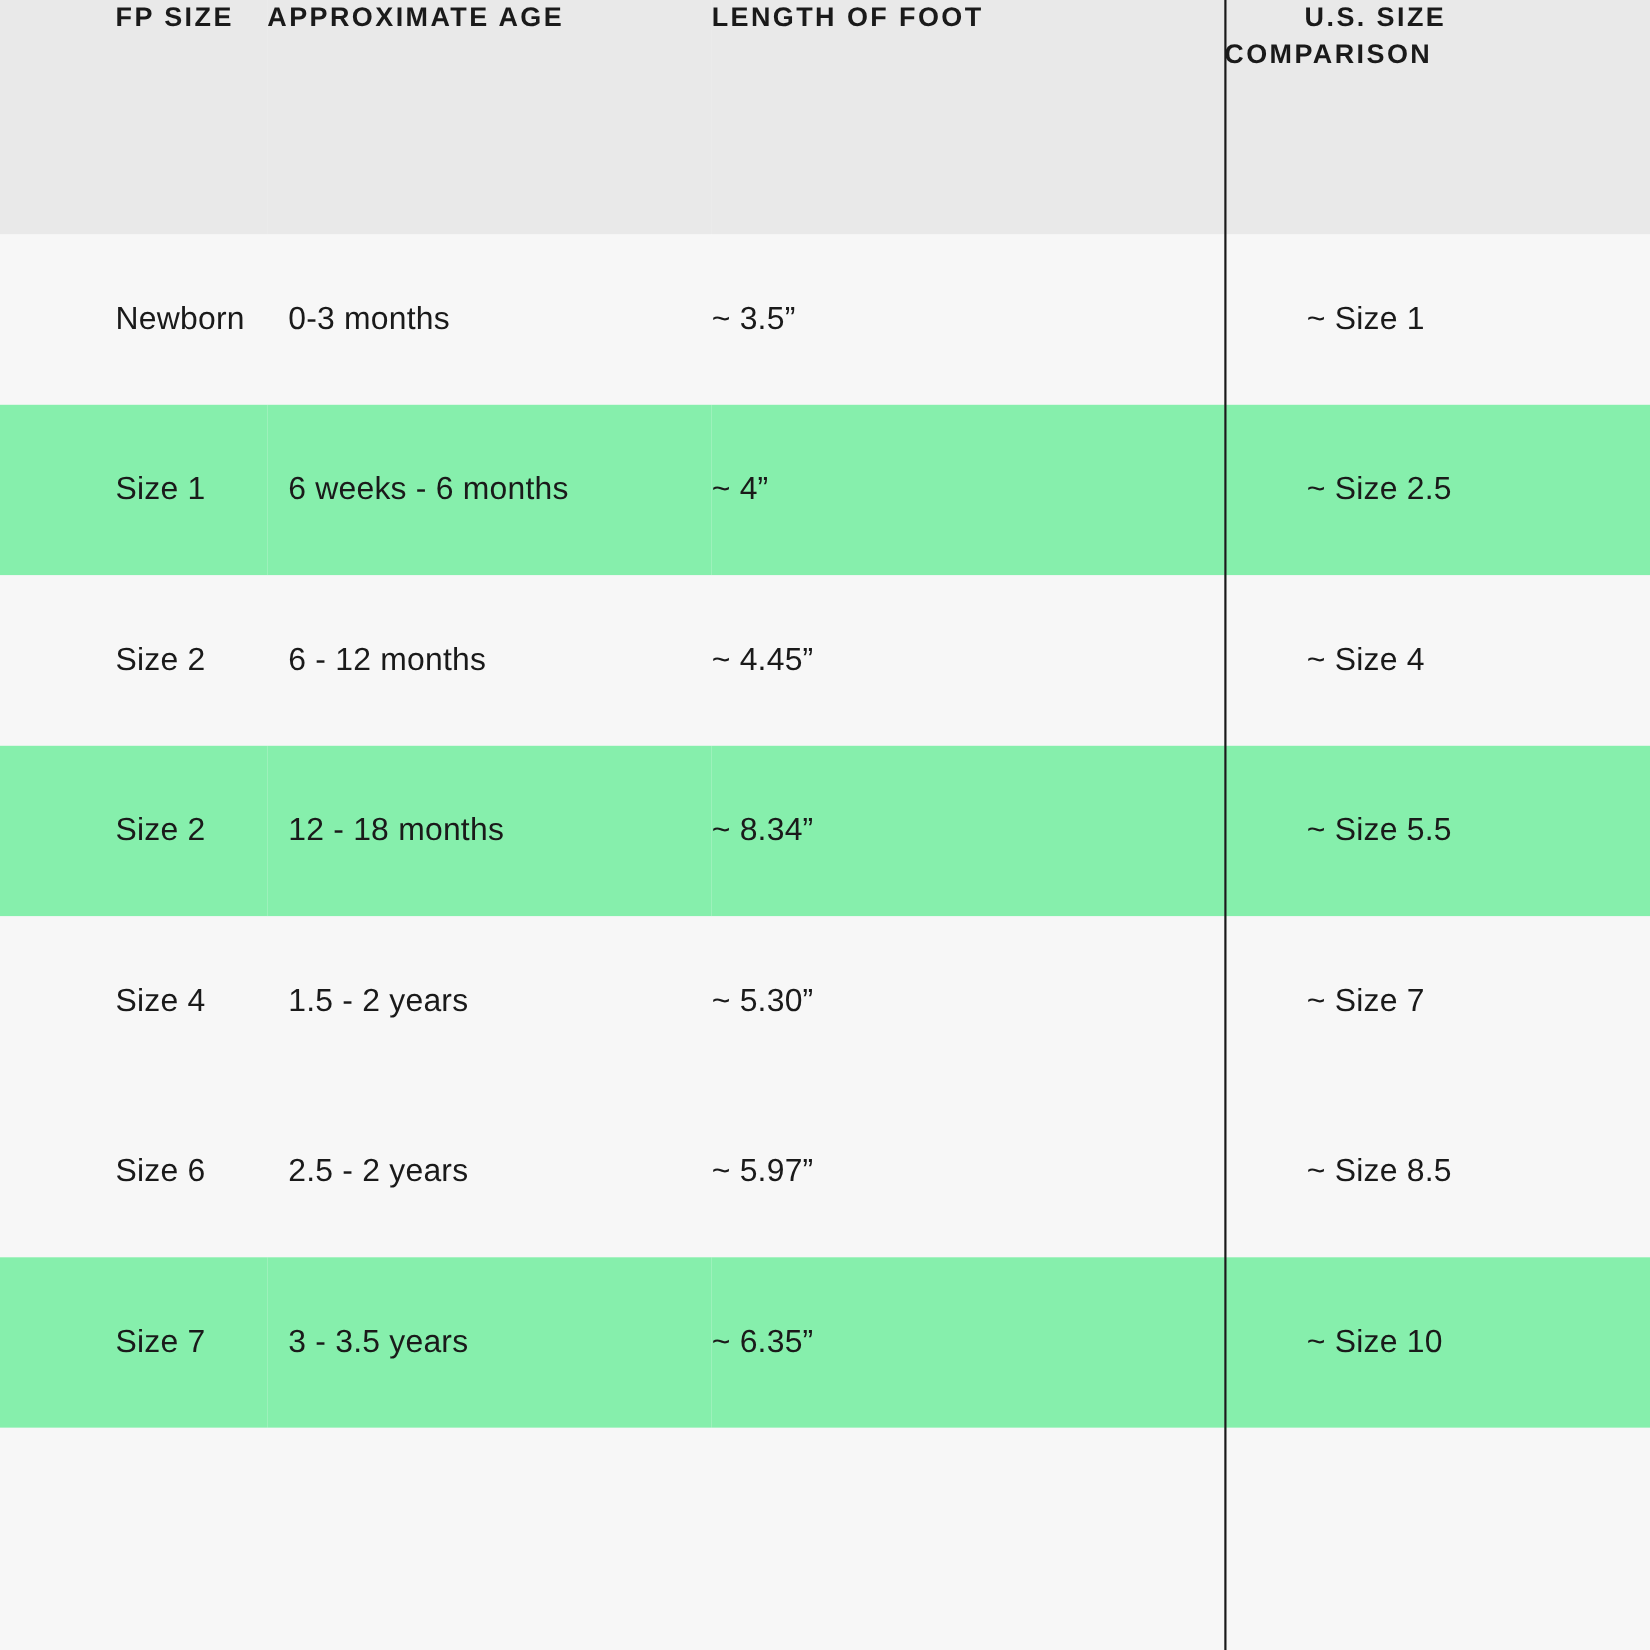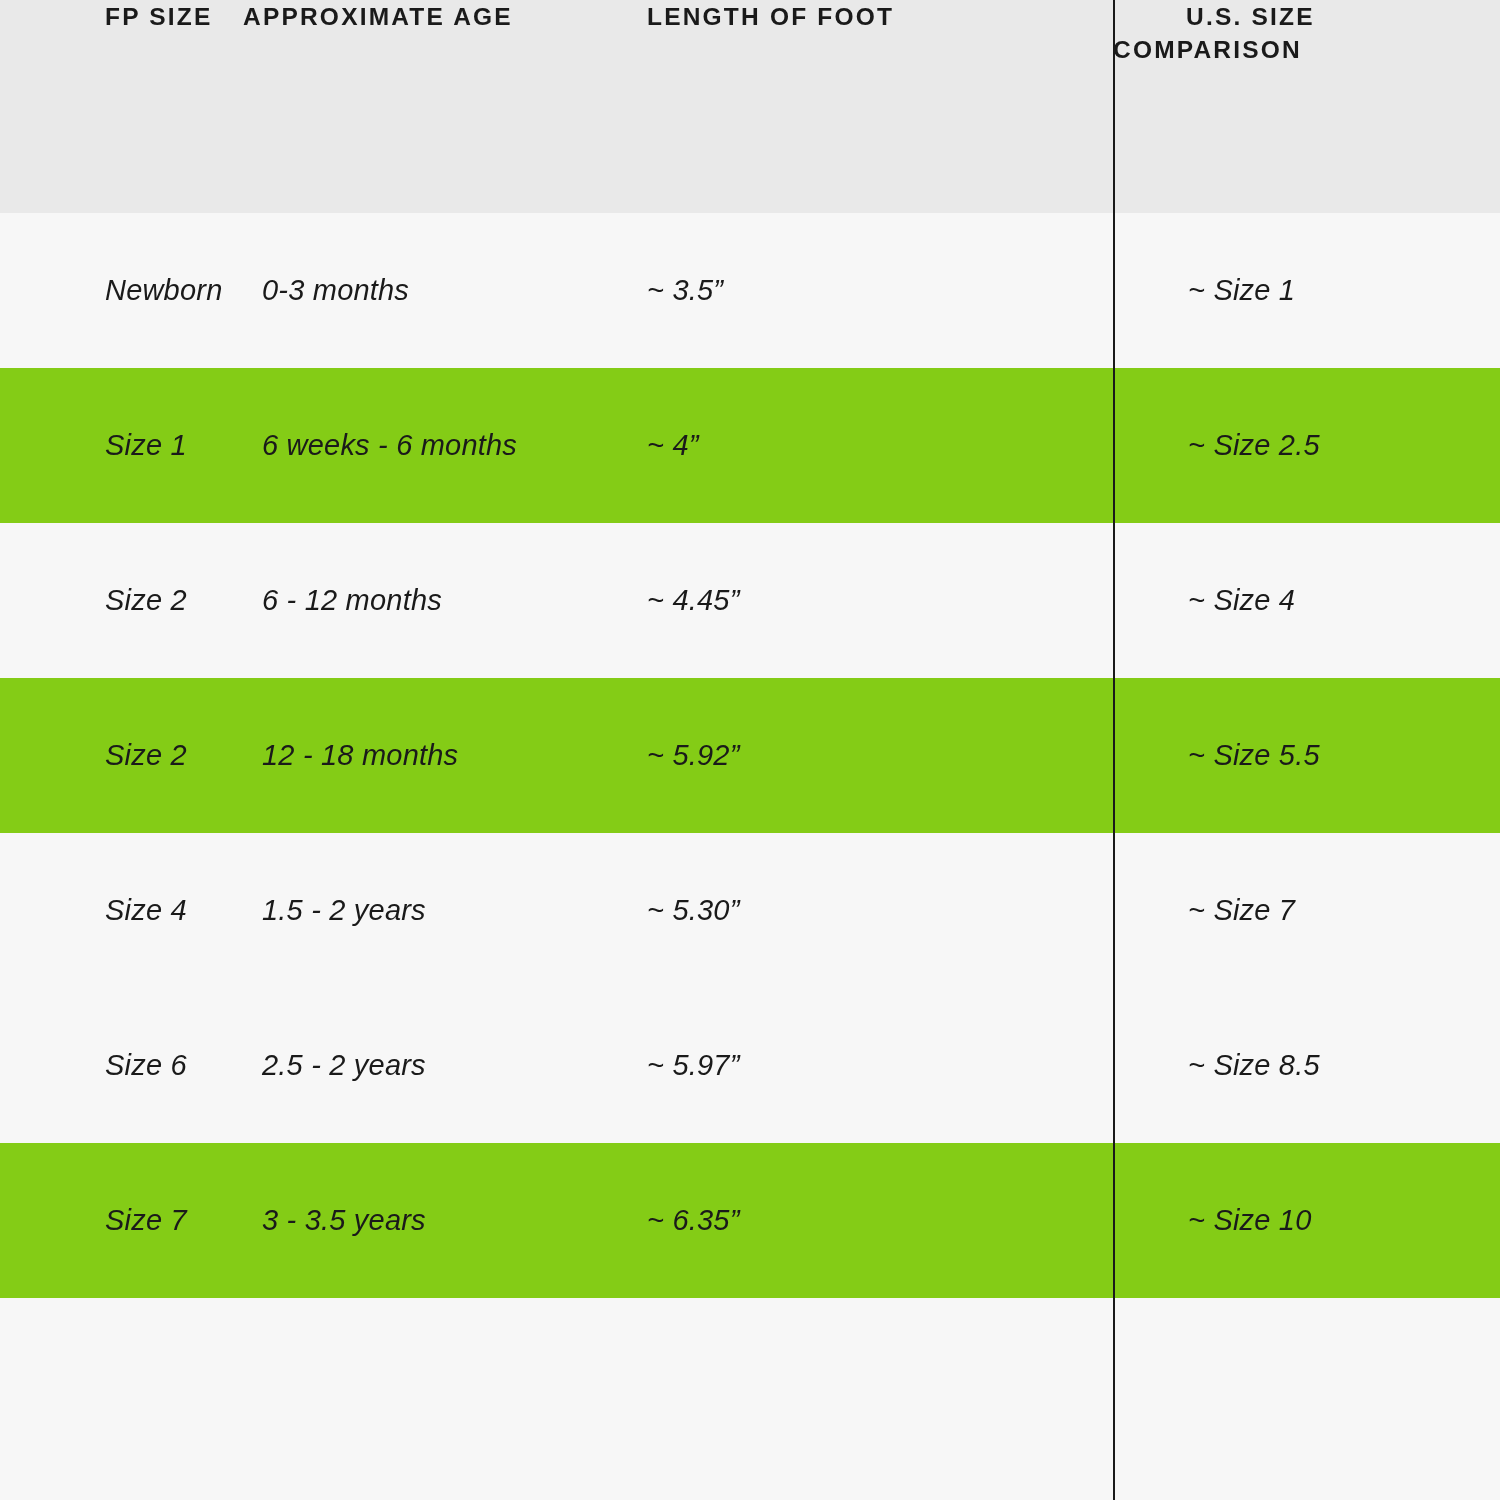--- a/index.html
+++ b/index.html
@@ -68,28 +68,28 @@
   tbody td {
     height: 155px;
     padding: 0;
     text-align: left;
     vertical-align: middle;
     font-size: 29px;
     letter-spacing: 0.2px;
     color: #1a1a1a;
     font-weight: 400;
   }
-  tbody td .cell { display: block; font-style: italic; }
+  tbody td .cell { display: block; }
   tbody td.c1 .cell { padding-left: 105px; }
   tbody td.c2 .cell { padding-left: 0px; margin-left: 19px; }
   tbody td.c3 .cell { padding-left: 0px; }
   tbody td.c4 .cell { padding-left: 75px; }
 
   tbody tr.odd td { background: #f7f7f7; }
-  tbody tr.even td { background: #84cc16; }
+  tbody tr.even td { background: #86efac; }
 
   .spacer-row td {
     height: 110px;
     background: #f7f7f7;
   }
 </style>
 </head>
 <body>
 
 <div class="size-chart">
@@ -163,21 +163,21 @@
           </td>
       </tr>
       <tr class="even">
         <td class="c1">
             <span class="cell">Size 2</span>
           </td>
         <td class="c2">
             <span class="cell">12 - 18 months</span>
           </td>
         <td class="c3">
-            <span class="cell">~ 5.92”</span>
+            <span class="cell">~ 8.34”</span>
           </td>
         <td class="c4">
             <span class="cell">~ Size 5.5</span>
           </td>
       </tr>
       <tr class="odd">
         <td class="c1">
             <span class="cell">Size 4</span>
           </td>
         <td class="c2">

